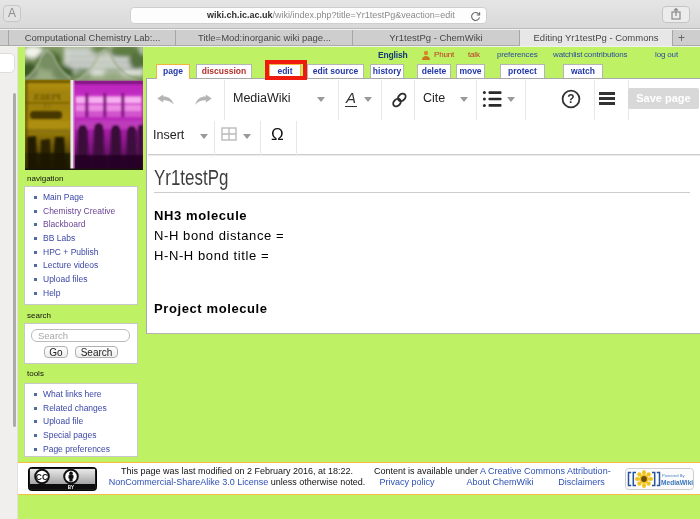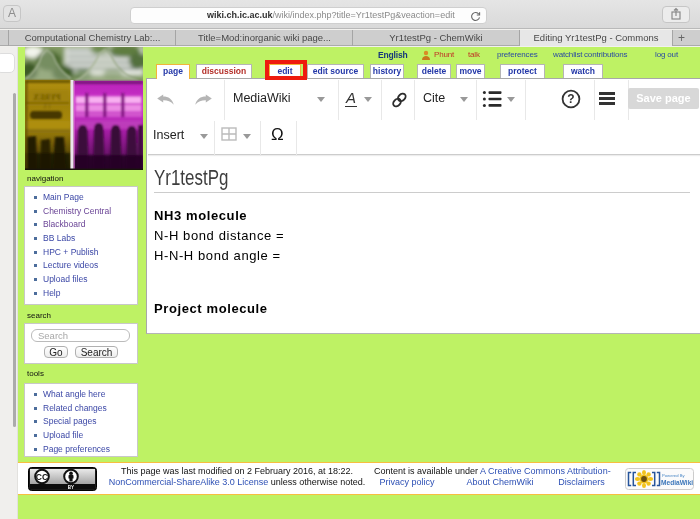--- a/index.html
+++ b/index.html
@@ -220,44 +220,44 @@
     <span style="left:479px">preferences</span>
     <span style="left:535px">watchlist</span>
     <span style="left:566px">contributions</span>
     <span style="left:637px">log out</span>
   </div>
 
   <div class="plabel" style="top:127px">navigation</div>
   <div class="pbody" style="top:139px; height:119px; padding-top:4px;">
     <ul>
       <li><a href="#">Main Page</a></li>
-      <li><a href="#" class="visited">Chemistry Central</a></li>
+      <li><a href="#" class="visited">Chemistry Creative</a></li>
       <li><a href="#" class="visited">Blackboard</a></li>
       <li><a href="#">BB Labs</a></li>
       <li><a href="#">HPC + Publish</a></li>
       <li><a href="#">Lecture videos</a></li>
       <li><a href="#">Upload files</a></li>
       <li><a href="#">Help</a></li>
     </ul>
   </div>
 
   <div class="plabel" style="top:264px">search</div>
   <div class="pbody" id="searchbody">
     <div id="sinput">Search</div>
     <div class="sbtn" style="left:19px;width:24px">Go</div>
     <div class="sbtn" style="left:50px;width:43px">Search</div>
   </div>
 
   <div class="plabel" style="top:322px">tools</div>
   <div class="pbody" style="top:336px; height:74px; padding-top:4px;">
     <ul>
-      <li><a href="#">What angle here</a></li>
+      <li><a href="#">What links here</a></li>
       <li><a href="#">Related changes</a></li>
+      <li><a href="#">Upload file</a></li>
       <li><a href="#">Special pages</a></li>
-      <li><a href="#">Upload file</a></li>
       <li><a href="#">Page preferences</a></li>
     </ul>
   </div>
 
   <div class="wtab sel" style="left:138px;top:17px;width:34px"><a href="#"><b>page</b></a></div>
   <div class="wtab" style="left:178px;top:17px;width:56px"><a href="#" style="color:#b42f28">discussion</a></div>
   <div class="wtab sel" style="left:251px;top:17px;width:32px"><a href="#"><b>edit</b></a></div>
   <div id="redbox" style="left:247px;top:13px;width:42px;height:20px"></div>
   <div class="wtab" style="left:289px;top:17px;width:57px"><a href="#">edit source</a></div>
   <div class="wtab" style="left:352px;top:17px;width:34px"><a href="#">history</a></div>
@@ -324,21 +324,21 @@
         </svg>
       <div class="caret" style="left:95px;top:54px"></div>
       <div class="vsep" style="left:112px;top:41px;height:35px"></div>
       <div class="vetext" style="left:123px;top:45px;font-size:17px;color:#111">Ω</div>
       <div class="vsep" style="left:148px;top:41px;height:35px"></div>
     </div>
     <div id="vtitle">Yr1testPg</div>
     <div id="vrule"></div>
     <div class="ctext cbold" style="top:129px">NH3 molecule</div>
     <div class="ctext" style="top:149px">N-H bond distance =</div>
-    <div class="ctext" style="top:169px">H-N-H bond angle =</div>
+    <div class="ctext" style="top:169px">H-N-H bond title =</div>
     <div class="ctext cbold" style="top:222px">Project molecule</div>
   </div>
 
   <div id="footer">
     <div id="ccbadge" style="position:absolute;left:10px;top:4px">
       <svg width="69" height="24" viewBox="0 0 69 24">
         <rect x="0.5" y="0.5" width="68" height="23" rx="3" fill="#1a1a1a" stroke="#000"></rect>
         <linearGradient id="ccg" x1="0" y1="0" x2="0" y2="1">
             <stop offset="0" stop-color="#e9e9e9"></stop>
             <stop offset="1" stop-color="#a5a5a5"></stop>

